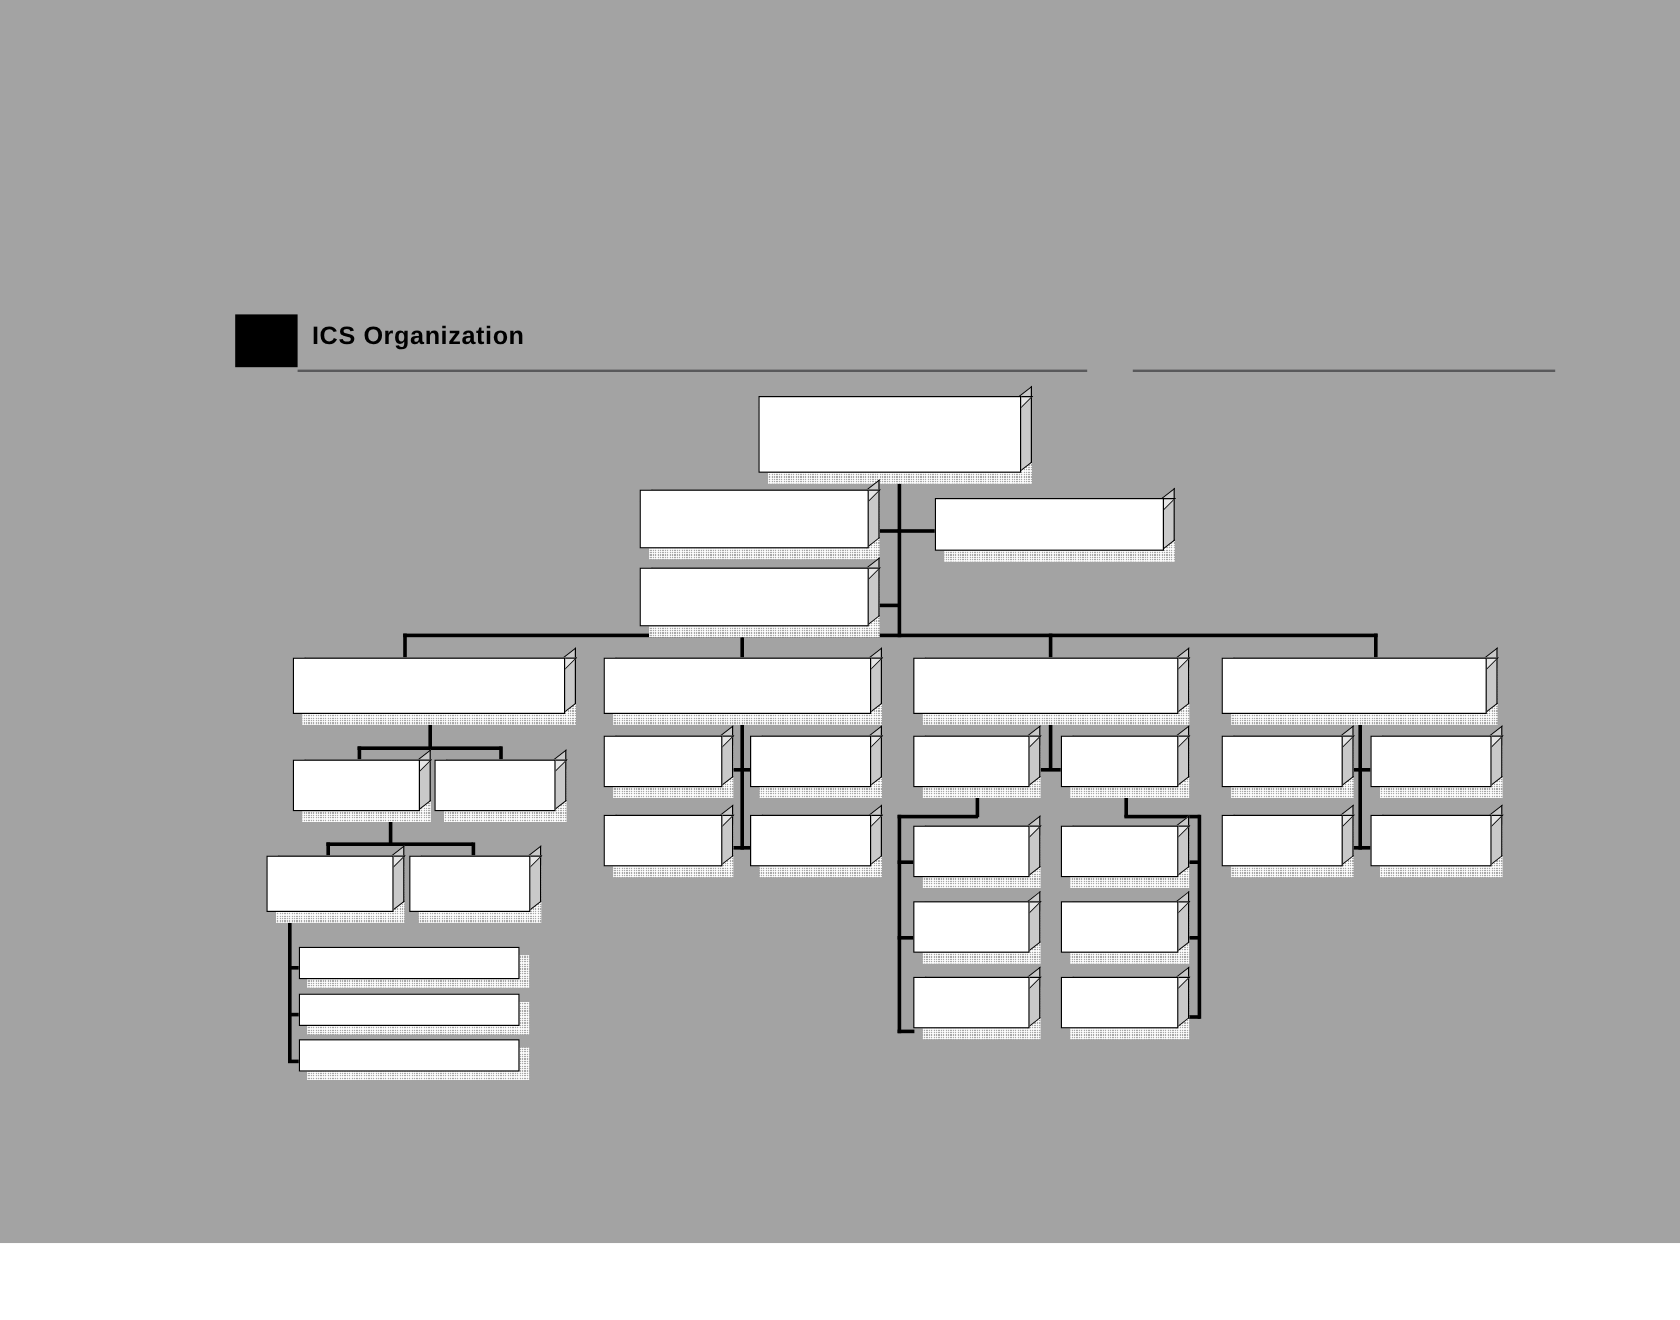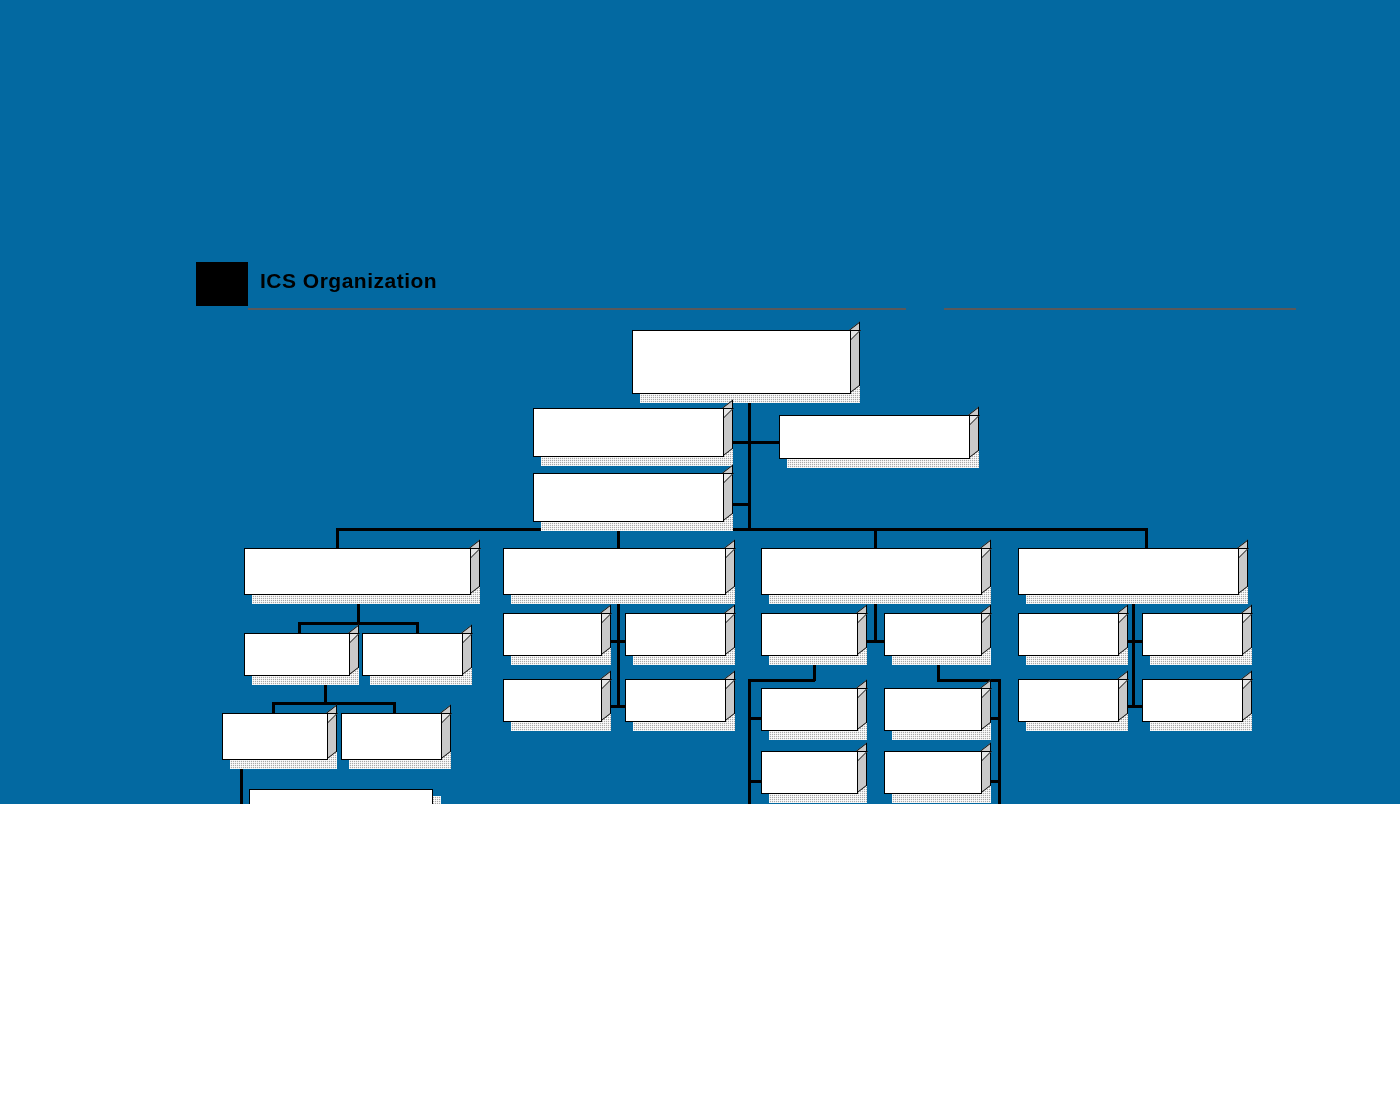--- a/index.html
+++ b/index.html
@@ -8,22 +8,22 @@
     padding: 0;
     background: #ffffff;
   }
   body {
     font-family: "Liberation Sans", sans-serif;
   }
 
   #page {
     position: relative;
     width: 1400px;
-    height: 804px;
-    background: #0369a1;
+    height: 1036px;
+    background: #a3a3a3;
     overflow: hidden;
   }
 
   
   .hdr-square {
     position: absolute;
     left: 196px;
     top: 262px;
     width: 52px;
     height: 44px;

